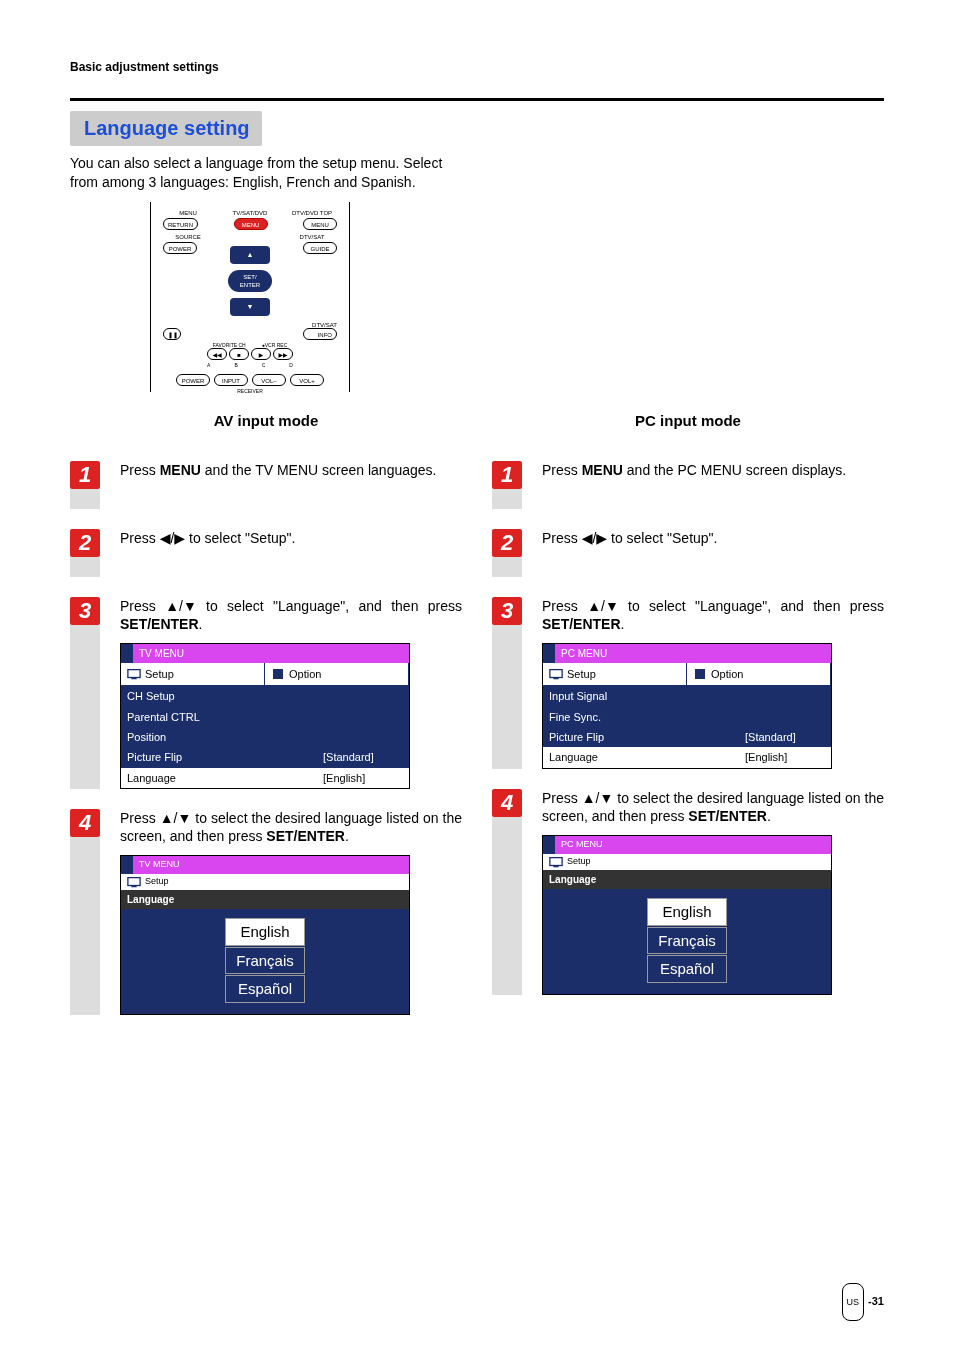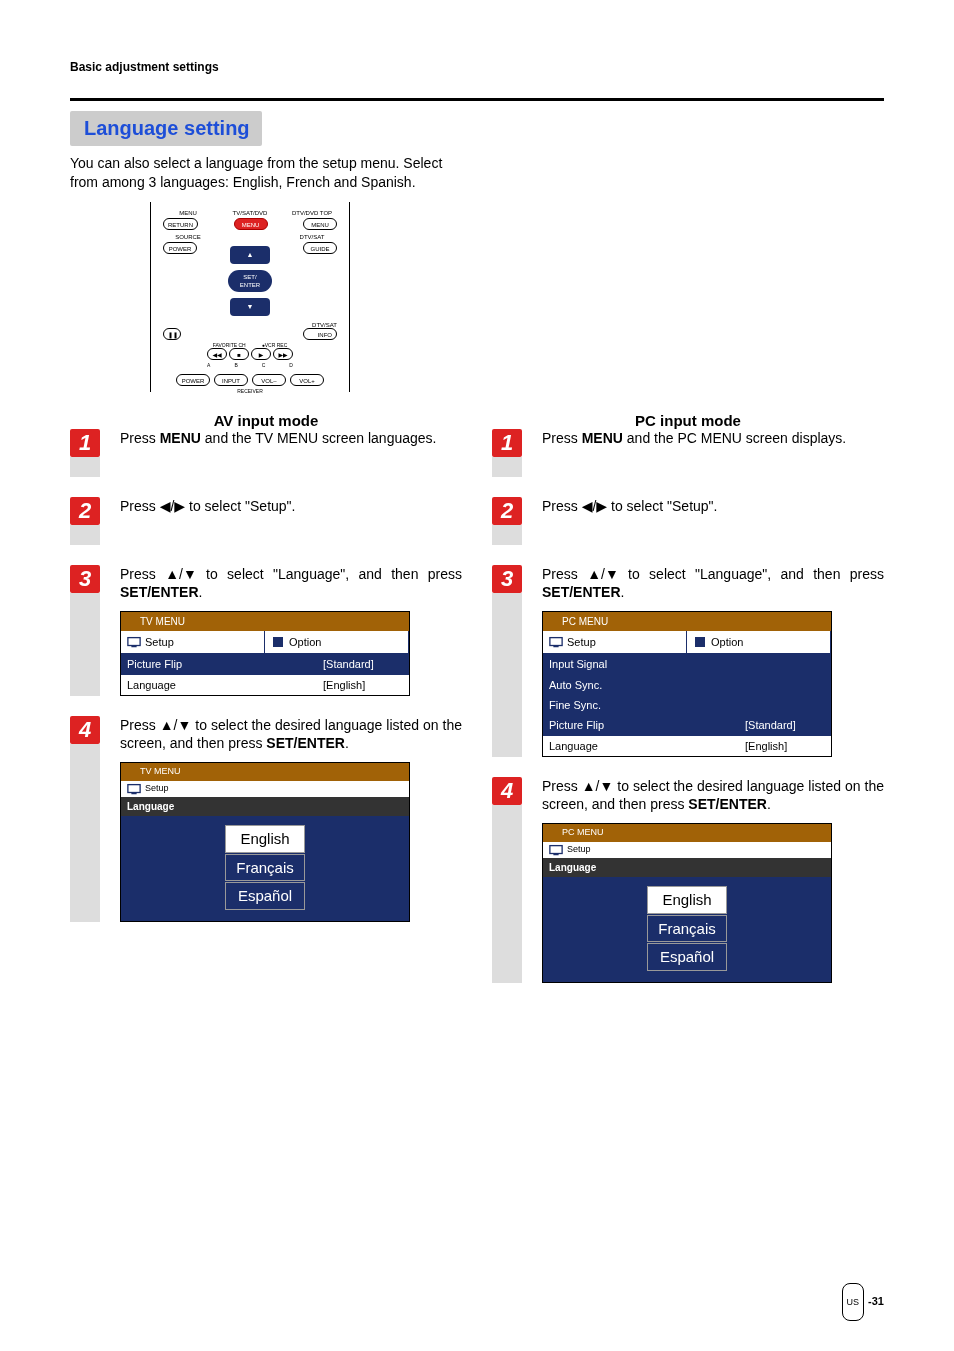--- a/index.html
+++ b/index.html
@@ -68,21 +68,21 @@
   .dpad .center {
     position:absolute; top:24px; left:13px; width:44px; height:22px;
     background:#1b2e6a; color:#fff; border-radius:11px; font-size:6px;
     line-height:8px; padding-top:3px;
   }
   .columns {
     display:flex; gap:30px;
   }
   .col { flex:1; }
   .mode-title {
-    font-weight:bold; font-size:15px; text-align:center; margin-bottom:0;
+    font-weight:bold; font-size:15px; text-align:center; margin-bottom:32px;
   }
   .step {
     display:flex; margin-bottom:20px;
   }
   .stepnum {
     width:30px; height:28px; background:#d22; color:#fff;
     font-size:22px; font-weight:bold; font-style:italic;
     text-align:center; line-height:28px; border-radius:2px;
     flex-shrink:0;
   }
@@ -99,21 +99,21 @@
   .tri { display:inline-block; }
   .menu-box {
     margin-top:10px;
     border:1px solid #000;
     background:#1b2e6a;
     color:#fff;
     font-size:11px;
     width:290px;
   }
   .menu-header {
-    background:#a16207; padding:3px 19px; font-size:10px;
+    background:#d946ef; padding:3px 6px; font-size:10px;margin-left:12px;
   }
   .menu-tabs {
     display:flex; background:#fff; color:#000; border-bottom:1px solid #1b2e6a;
   }
   .menu-tab {
     flex:1; padding:4px 6px; display:flex; align-items:center; gap:4px;
     border-right:1px solid #1b2e6a;
   }
   .menu-list .row {
     display:flex; padding:3px 6px;
@@ -271,20 +271,32 @@
               <span>Setup</span>
             </div>
             <div class="menu-tab">
               <svg class="tvicon" viewBox="0 0 12 12">
                   <rect x="1" y="1" width="10" height="10" fill="#1b2e6a"></rect>
                 </svg>
               <span>Option</span>
             </div>
           </div>
           <div class="menu-list" id="av-menu-rows">
+              <div class="row">
+                <span class="label">CH Setup</span>
+                <span class="val"></span>
+              </div>
+              <div class="row">
+                <span class="label">Parental CTRL</span>
+                <span class="val"></span>
+              </div>
+              <div class="row">
+                <span class="label">Position</span>
+                <span class="val"></span>
+              </div>
               <div class="row">
                 <span class="label">Picture Flip</span>
                 <span class="val">[Standard]</span>
               </div>
               <div class="row sel">
                 <span class="label">Language</span>
                 <span class="val">[English]</span>
               </div>
             </div>
         </div>
@@ -360,24 +372,20 @@
                 </svg>
               <span>Option</span>
             </div>
           </div>
           <div class="menu-list" id="pc-menu-rows">
               <div class="row">
                 <span class="label">Input Signal</span>
                 <span class="val"></span>
               </div>
               <div class="row">
-                <span class="label">Auto Sync.</span>
-                <span class="val"></span>
-              </div>
-              <div class="row">
                 <span class="label">Fine Sync.</span>
                 <span class="val"></span>
               </div>
               <div class="row">
                 <span class="label">Picture Flip</span>
                 <span class="val">[Standard]</span>
               </div>
               <div class="row sel">
                 <span class="label">Language</span>
                 <span class="val">[English]</span>

